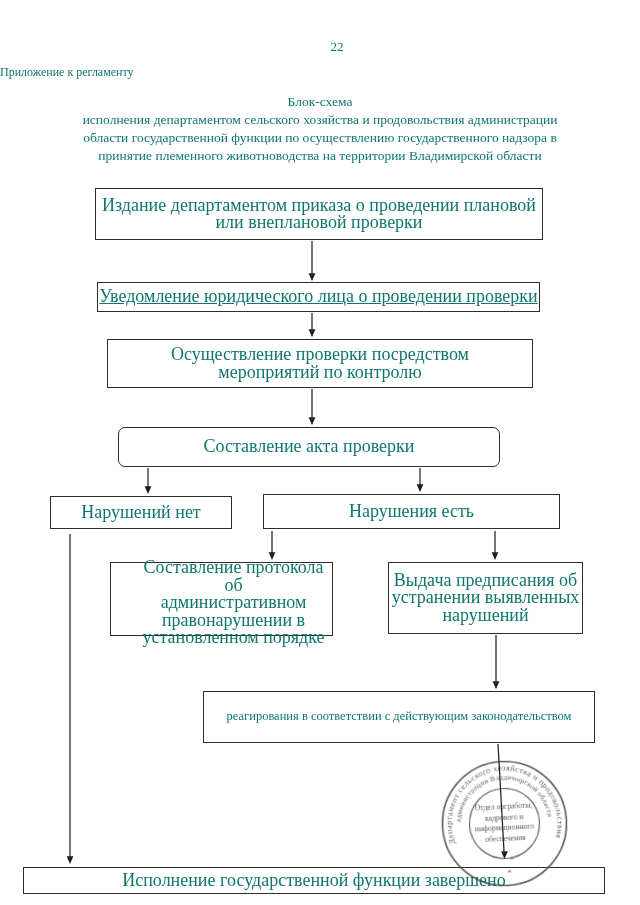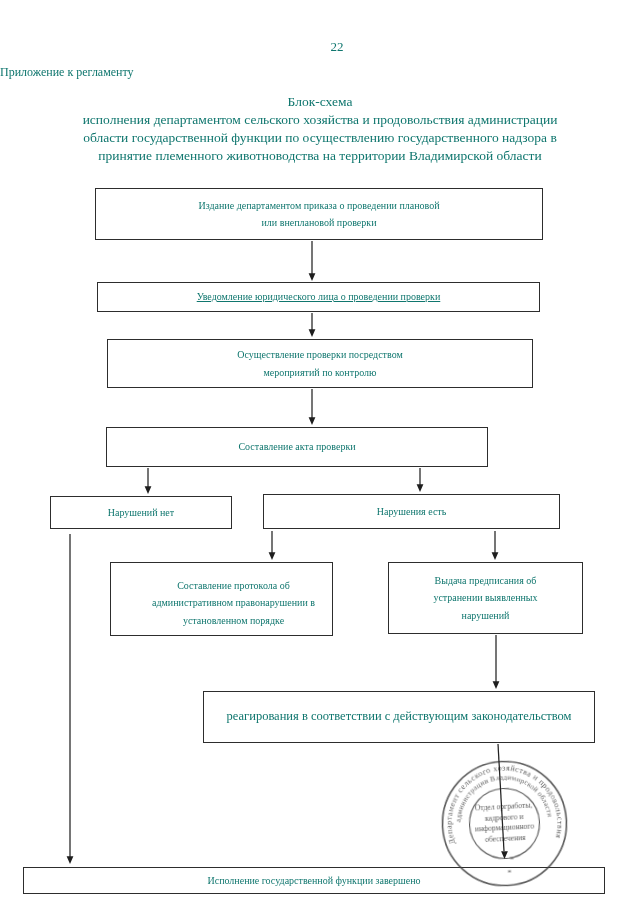--- a/index.html
+++ b/index.html
@@ -9,27 +9,27 @@
     overflow:hidden;margin:0 auto;
   }
   .page-number{position:absolute;top:39px;left:0;width:674px;text-align:center;font-size:13px;}
   .annotation{position:absolute;top:65px;left:0;right:35px;text-align:left;font-size:12px;}
   .doc-title{position:absolute;top:93px;left:28px;right:28px;text-align:center;font-size:13.5px;line-height:18px;}
   .doc-title div{display:block;}
 
   .node{
     position:absolute;box-sizing:border-box;border:1.4px solid #2d2d2d;background:#fff;
     display:flex;align-items:center;justify-content:center;text-align:center;
-    font-size:10px;line-height:17.5px;z-index:1;
+    font-size:18px;line-height:17.5px;z-index:1;
   }
   .node .ln{display:block;}
   .n1{left:95px;top:188px;width:448px;height:52px;}
   .n2{left:97px;top:282px;width:443px;height:30px;text-decoration:underline;}
   .n3{left:107px;top:339px;width:426px;height:49px;}
-  .n4{left:106px;top:427px;width:382px;height:40px;}
+  .n4{left:118px;top:427px;width:382px;height:40px;border-radius:7px;}
   .n5{left:50px;top:496px;width:182px;height:33px;}
   .n6{left:263px;top:494px;width:297px;height:35px;}
   .n7{left:110px;top:562px;width:223px;height:74px;align-items:center;padding-top:8px;padding-left:24px;}
   .n8{left:388px;top:562px;width:195px;height:72px;}
   .n9{left:203px;top:691px;width:392px;height:52px;font-size:12.5px;}
   .n10{left:23px;top:867px;width:582px;height:27px;}
 
   .stamp{
     position:absolute;left:434px;top:753px;width:141px;height:141px;z-index:2;
     opacity:.85;filter:blur(.3px);transform:rotate(-3deg);

